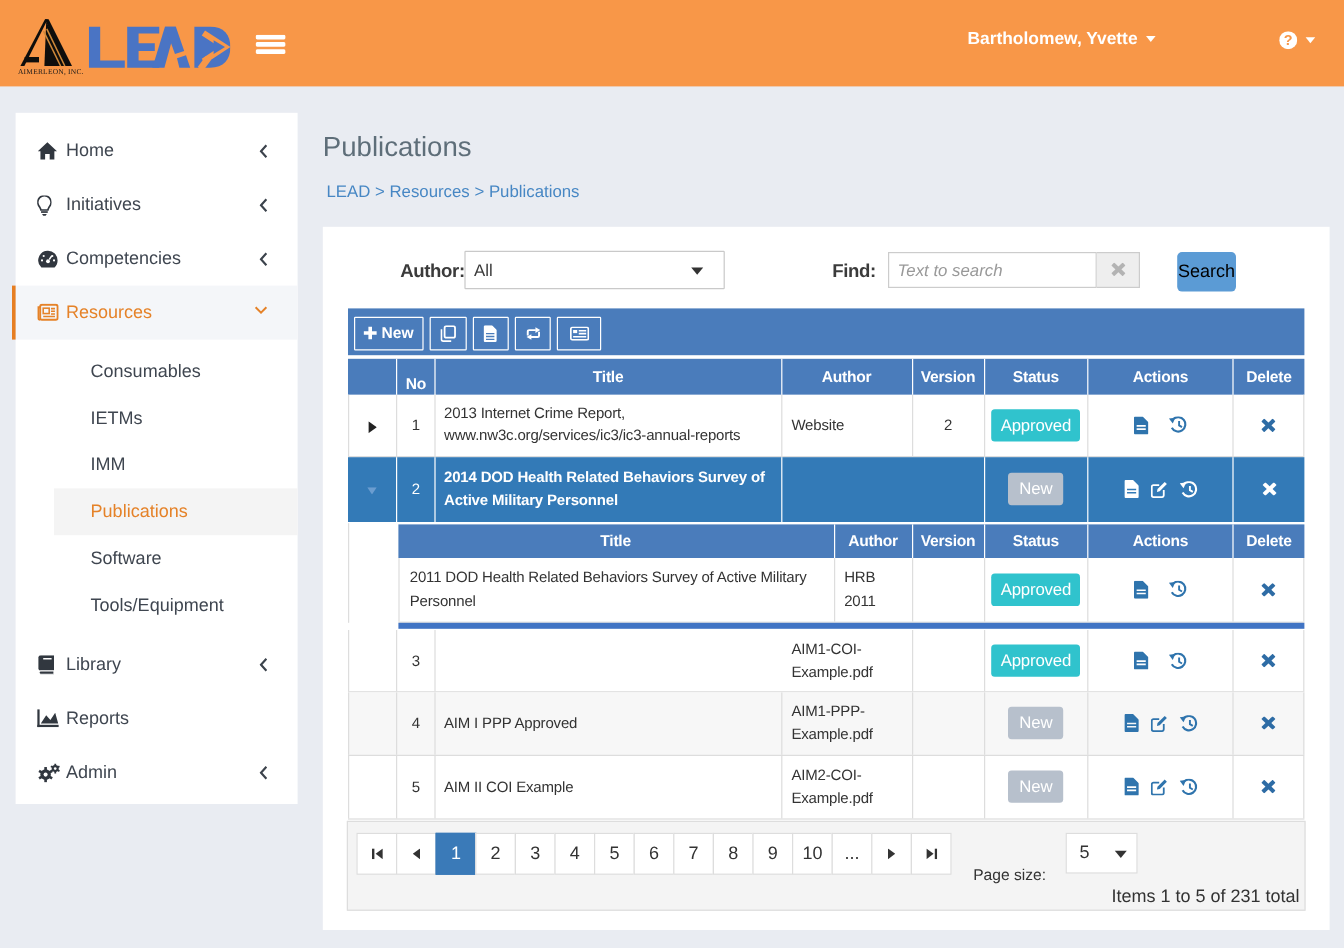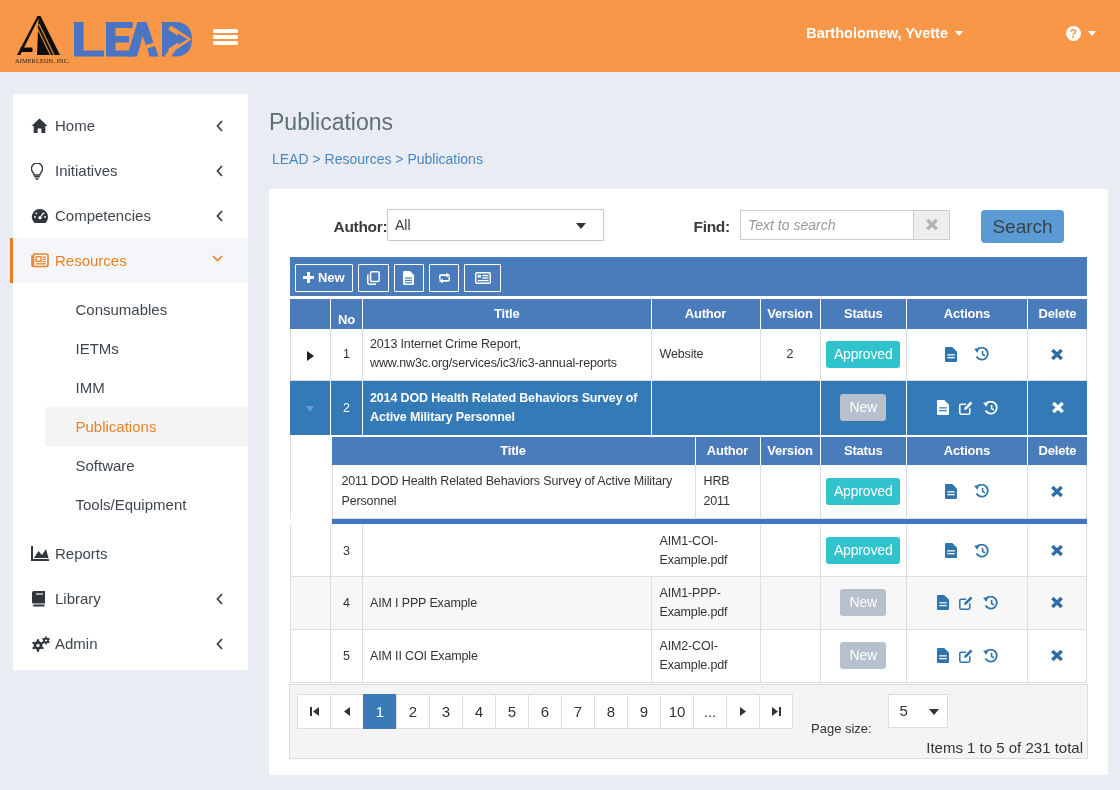--- a/index.html
+++ b/index.html
@@ -31,21 +31,21 @@
 
 .panel { position:absolute; left:269px; top:189px; width:839px; height:586px; background:#fff; }
 
 
 .flabel { position:absolute; font-size:15.5px; font-weight:bold; color:#3b3b3b; letter-spacing:-0.3px; }
 .ddl { position:absolute; left:118px; top:20px; width:217px; height:32px; background:#fff; border:1px solid #c9c9c9; border-radius:1px; font-size:14px; color:#3b3b3b; line-height:30px; padding-left:7px; }
 .ddl .dcaret { position:absolute; right:14px; top:13px; }
 .dcaret { display:inline-block; width:0; height:0; border-left:5px solid transparent; border-right:5px solid transparent; border-top:6px solid #333; }
 .finput { position:absolute; left:471px; top:20.5px; width:174px; height:30px; border:1px solid #ccc; background:#fff; border-radius:0; font-size:14px; font-style:italic; color:#999; line-height:28px; padding-left:7px; }
 .faddon { position:absolute; left:645px; top:20.5px; width:36px; height:30px; background:#eee; border:1px solid #ccc; border-left:none; color:#aaa; text-align:center; line-height:28px; font-size:13px; font-weight:bold; }
-.sbtn { position:absolute; left:712px; top:21px; width:83px; height:33px; background:#5b9bd5; border-radius:4px; color:#404040; font-size:19px; text-align:center; line-height:33px; }
+.sbtn { position:absolute; left:712px; top:21px; width:49px; height:33px; background:#5b9bd5; border-radius:4px; color:#000000; font-size:15px; text-align:center; line-height:33px; }
 
 
 .toolbar { position:absolute; left:21px; top:68px; width:797px; height:39px; background:#4a7cbb; }
 .tbtn { position:absolute; top:7px; height:28px; border:1px solid #fff; border-radius:1px; background:#4a7cbb; }
 
 
 .tbl { position:absolute; left:21px; width:797px; }
 .cell { position:absolute; top:0; display:flex; align-items:center; justify-content:center; }
 .cl { justify-content:flex-start; text-align:left; }
 .hrow { background:#4a7cbb; color:#fff; font-weight:bold; font-size:13px; letter-spacing:-0.2px; }
@@ -158,34 +158,34 @@
         </svg>
       </span></a>
   <div class="smenu">
     <a class="mi">Consumables</a>
     <a class="mi">IETMs</a>
     <a class="mi">IMM</a>
     <a class="mi smi-active">Publications</a>
     <a class="mi">Software</a>
     <a class="mi">Tools/Equipment</a>
   </div>
-  <a class="mi"><svg width="18" height="15" viewBox="0 0 18 15">
-        <rect x="0" y="0" width="2" height="15" fill="#31373f"></rect>
-        <path d="M3 12 L7.5 5 L11 9 L15 3 L17.5 12 Z" fill="#31373f"></path>
-        <rect x="0" y="13" width="18" height="2" fill="#31373f"></rect>
-      </svg>Reports</a>
   <a class="mi"><svg width="16" height="16" viewBox="0 0 16 16">
         <path d="M3 0 h11 v13 h-11 a2 2 0 0 1 -2 -2 v-9 a2 2 0 0 1 2 -2 Z" fill="#31373f"></path>
         <path d="M3 13 h11 v3 h-11 a1.5 1.5 0 0 1 0 -3 Z" fill="#31373f" stroke="#fff" stroke-width="1"></path>
         <line x1="5" y1="3" x2="12" y2="3" stroke="#fff" stroke-width="1.2"></line>
       </svg>Library<span class="chev">
         <svg width="7" height="12" viewBox="0 0 7 12">
           <path d="M6 1L1.5 6L6 11" stroke="#3c434c" stroke-width="1.8" fill="none"></path>
         </svg>
       </span></a>
+  <a class="mi"><svg width="18" height="15" viewBox="0 0 18 15">
+        <rect x="0" y="0" width="2" height="15" fill="#31373f"></rect>
+        <path d="M3 12 L7.5 5 L11 9 L15 3 L17.5 12 Z" fill="#31373f"></path>
+        <rect x="0" y="13" width="18" height="2" fill="#31373f"></rect>
+      </svg>Reports</a>
   <a class="mi"><svg width="19" height="17" viewBox="0 0 19 17">
         <g fill="#31373f">
           <circle cx="7" cy="9.5" r="4.4"></circle>
           <g>
             <rect x="5.9" y="3.2" width="2.2" height="12.6"></rect>
             <rect x="5.9" y="3.2" width="2.2" height="12.6" transform="rotate(60 7 9.5)"></rect>
             <rect x="5.9" y="3.2" width="2.2" height="12.6" transform="rotate(120 7 9.5)"></rect>
           </g>
           <circle cx="15" cy="4.5" r="2.9"></circle>
           <g>
@@ -393,21 +393,21 @@
             <g stroke="#2e6ca5" stroke-width="3.4">
               <line x1="1.3" y1="1" x2="10.7" y2="10"></line>
               <line x1="10.7" y1="1" x2="1.3" y2="10"></line>
             </g>
           </svg>
         </div>
     </div>
     <div class="tbl drow gr" style="top:388px;height:52.5px;">
       <div class="cell" style="left:0;width:41px;"></div>
       <div class="cell" style="left:41px;width:32px;">4</div>
-      <div class="cell cl" style="left:73px;width:288.5px;padding-left:7px;">AIM I PPP Example</div>
+      <div class="cell cl" style="left:73px;width:288.5px;padding-left:7px;">AIM I PPP Approved</div>
       <div class="cell cl" style="left:361.5px;width:109px;padding-left:8px;line-height:19px;">AIM1-PPP-<br>Example.pdf</div>
       <div class="cell" style="left:470.5px;width:60px;"></div>
       <div class="cell" style="left:530.5px;width:86.5px;">
           <span class="status st-new">New</span>
         </div>
       <div class="cell" style="left:617px;width:121px;gap:10px;">
           <svg width="12" height="15" viewBox="0 0 12 15">
             <path fill-rule="evenodd" fill="#2f74ad" d="M0 1A1 1 0 0 1 1 0H7.2L12 4.8V14A1 1 0 0 1 11 15H1A1 1 0 0 1 0 14ZM2.2 7.2h7.6v1.4H2.2Zm0 2.7h7.6v1.4H2.2Z"></path>
           </svg>
           <svg width="14" height="14" viewBox="0 0 14 14">

